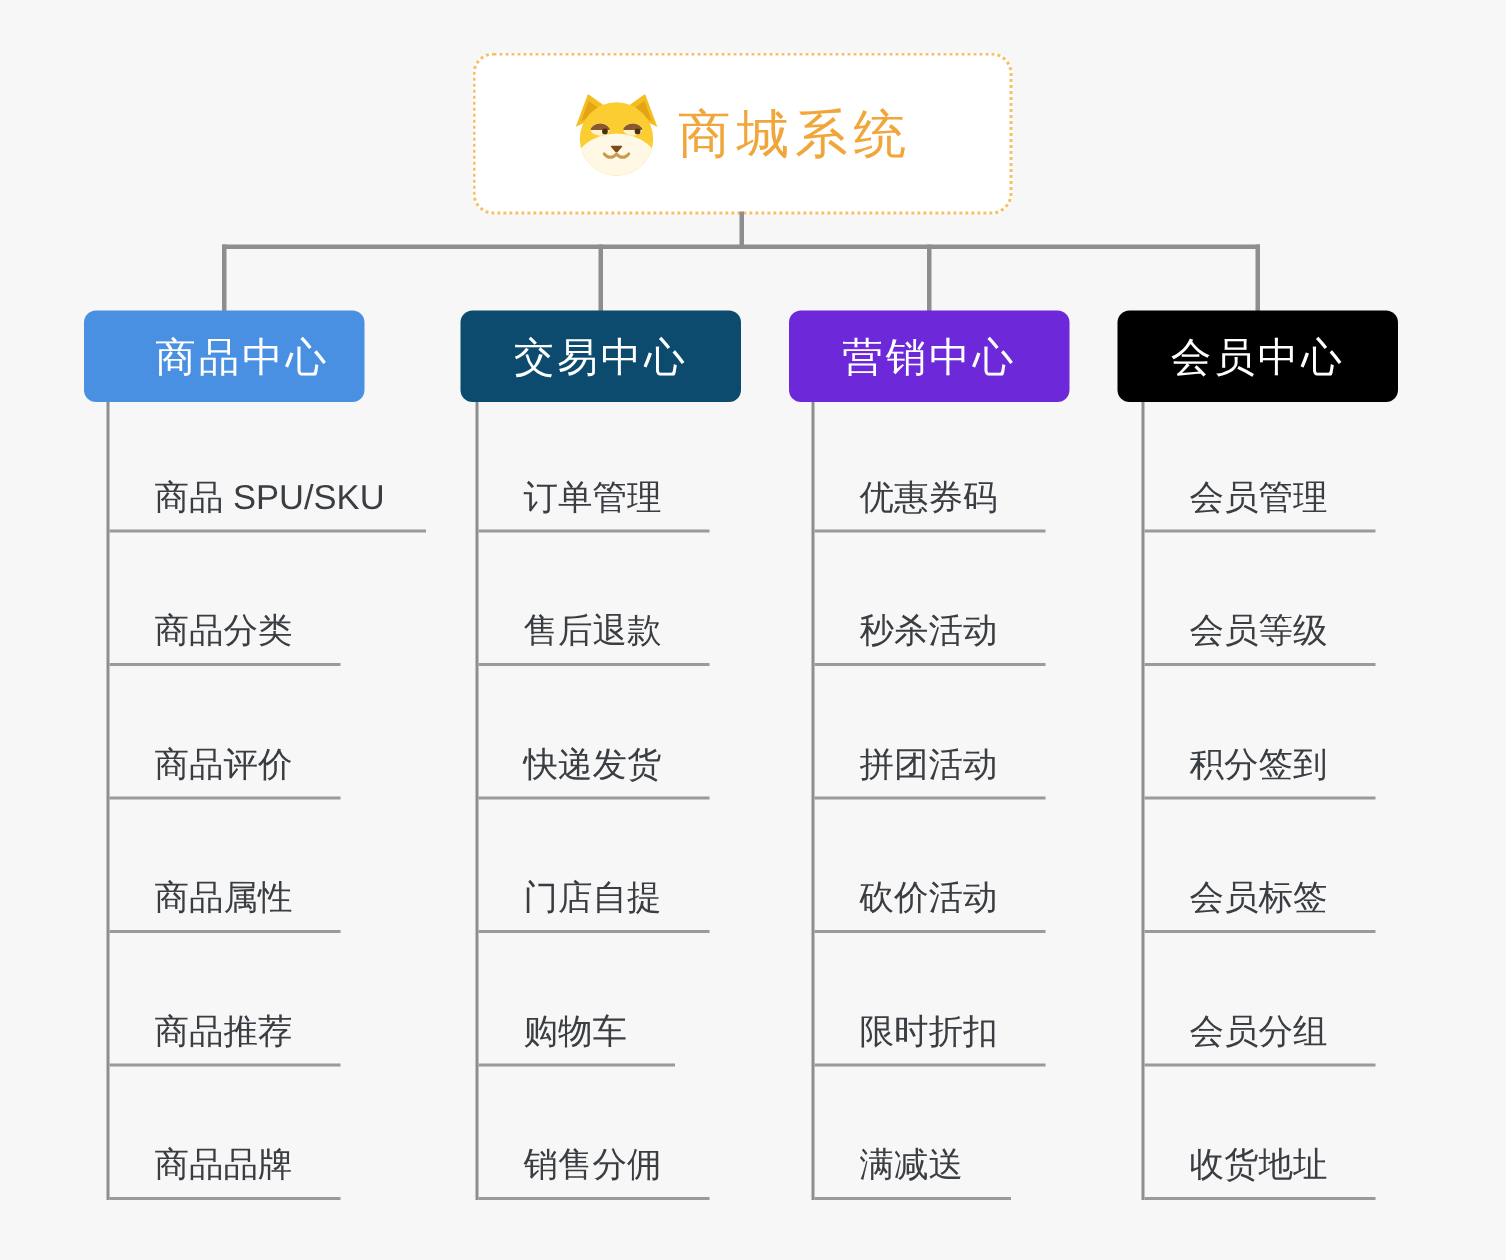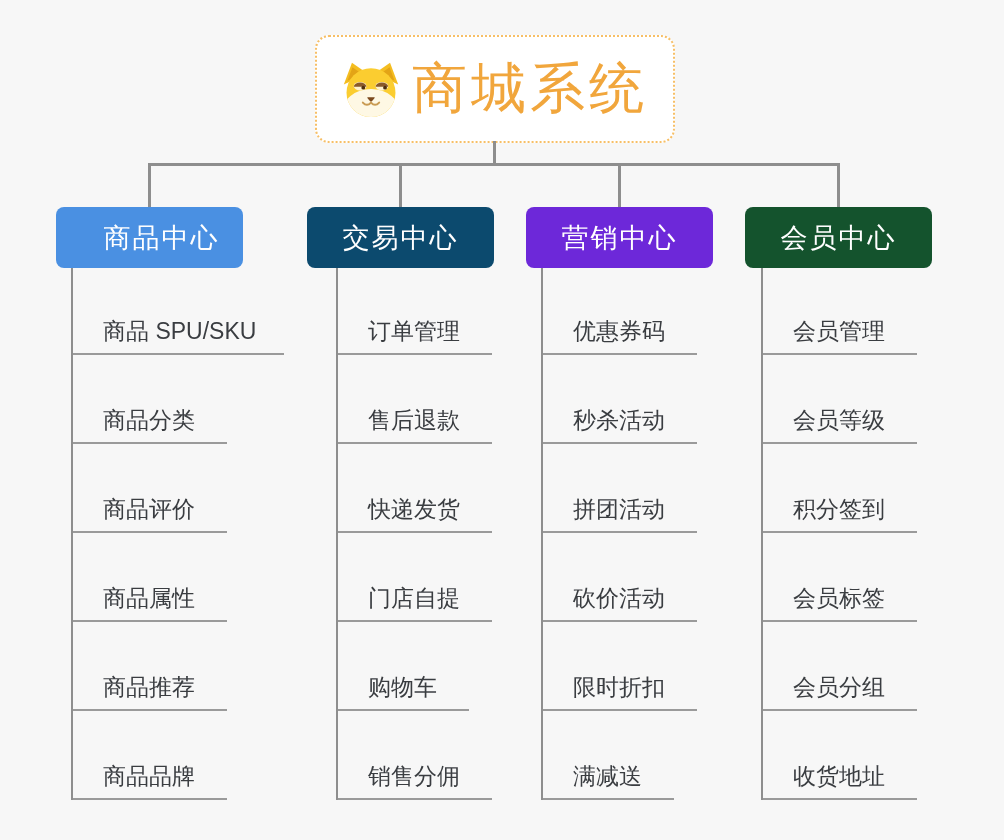--- a/index.html
+++ b/index.html
@@ -18,21 +18,21 @@
     position:absolute;left:315px;top:35px;
     width:360px;height:108px;
     box-sizing:border-box;
     background:#ffffff;
     border:2px dotted #f7bf66;
     border-radius:14px;
     display:flex;align-items:center;justify-content:center;
     gap:12px;
   }
   .root-label{
-    font-size:55px;
+    font-size:35px;
     letter-spacing:4px;
     color:#f1a63c;
     font-weight:400;
     white-space:nowrap;
   }
   .dog-icon{flex:0 0 auto;display:block;}
   
   .line{position:absolute;background:#8e8e8e;}
   .root-drop{left:493px;top:141px;width:3px;height:24px;}
   .bus{left:148px;top:163px;width:692px;height:3px;}
@@ -113,21 +113,21 @@
 
   <div class="branch-box" style="left: 56px; background-color: rgb(74, 144, 226); padding-left: 24px;">
     <span class="branch-label">商品中心</span>
   </div>
   <div class="branch-box" style="left: 307px; background-color: #0c4a6e;">
     <span class="branch-label">交易中心</span>
   </div>
   <div class="branch-box" style="left: 526px; background-color: #6d28d9;">
     <span class="branch-label">营销中心</span>
   </div>
-  <div class="branch-box" style="left: 745px; background-color: #14532d;">
+  <div class="branch-box" style="left: 745px; background-color: #000000;">
     <span class="branch-label">会员中心</span>
   </div>
 
   <div class="col" style="left:71px">
     <div class="item first wide">
         <span class="item-label">商品 SPU/SKU</span>
       </div>
     <div class="item">
         <span class="item-label">商品分类</span>
       </div>
@@ -138,21 +138,21 @@
         <span class="item-label">商品属性</span>
       </div>
     <div class="item">
         <span class="item-label">商品推荐</span>
       </div>
     <div class="item">
         <span class="item-label">商品品牌</span>
       </div>
   </div>
 
-  <div class="col" style="left:336px">
+  <div class="col" style="left:317px">
     <div class="item first">
         <span class="item-label">订单管理</span>
       </div>
     <div class="item">
         <span class="item-label">售后退款</span>
       </div>
     <div class="item">
         <span class="item-label">快递发货</span>
       </div>
     <div class="item">

